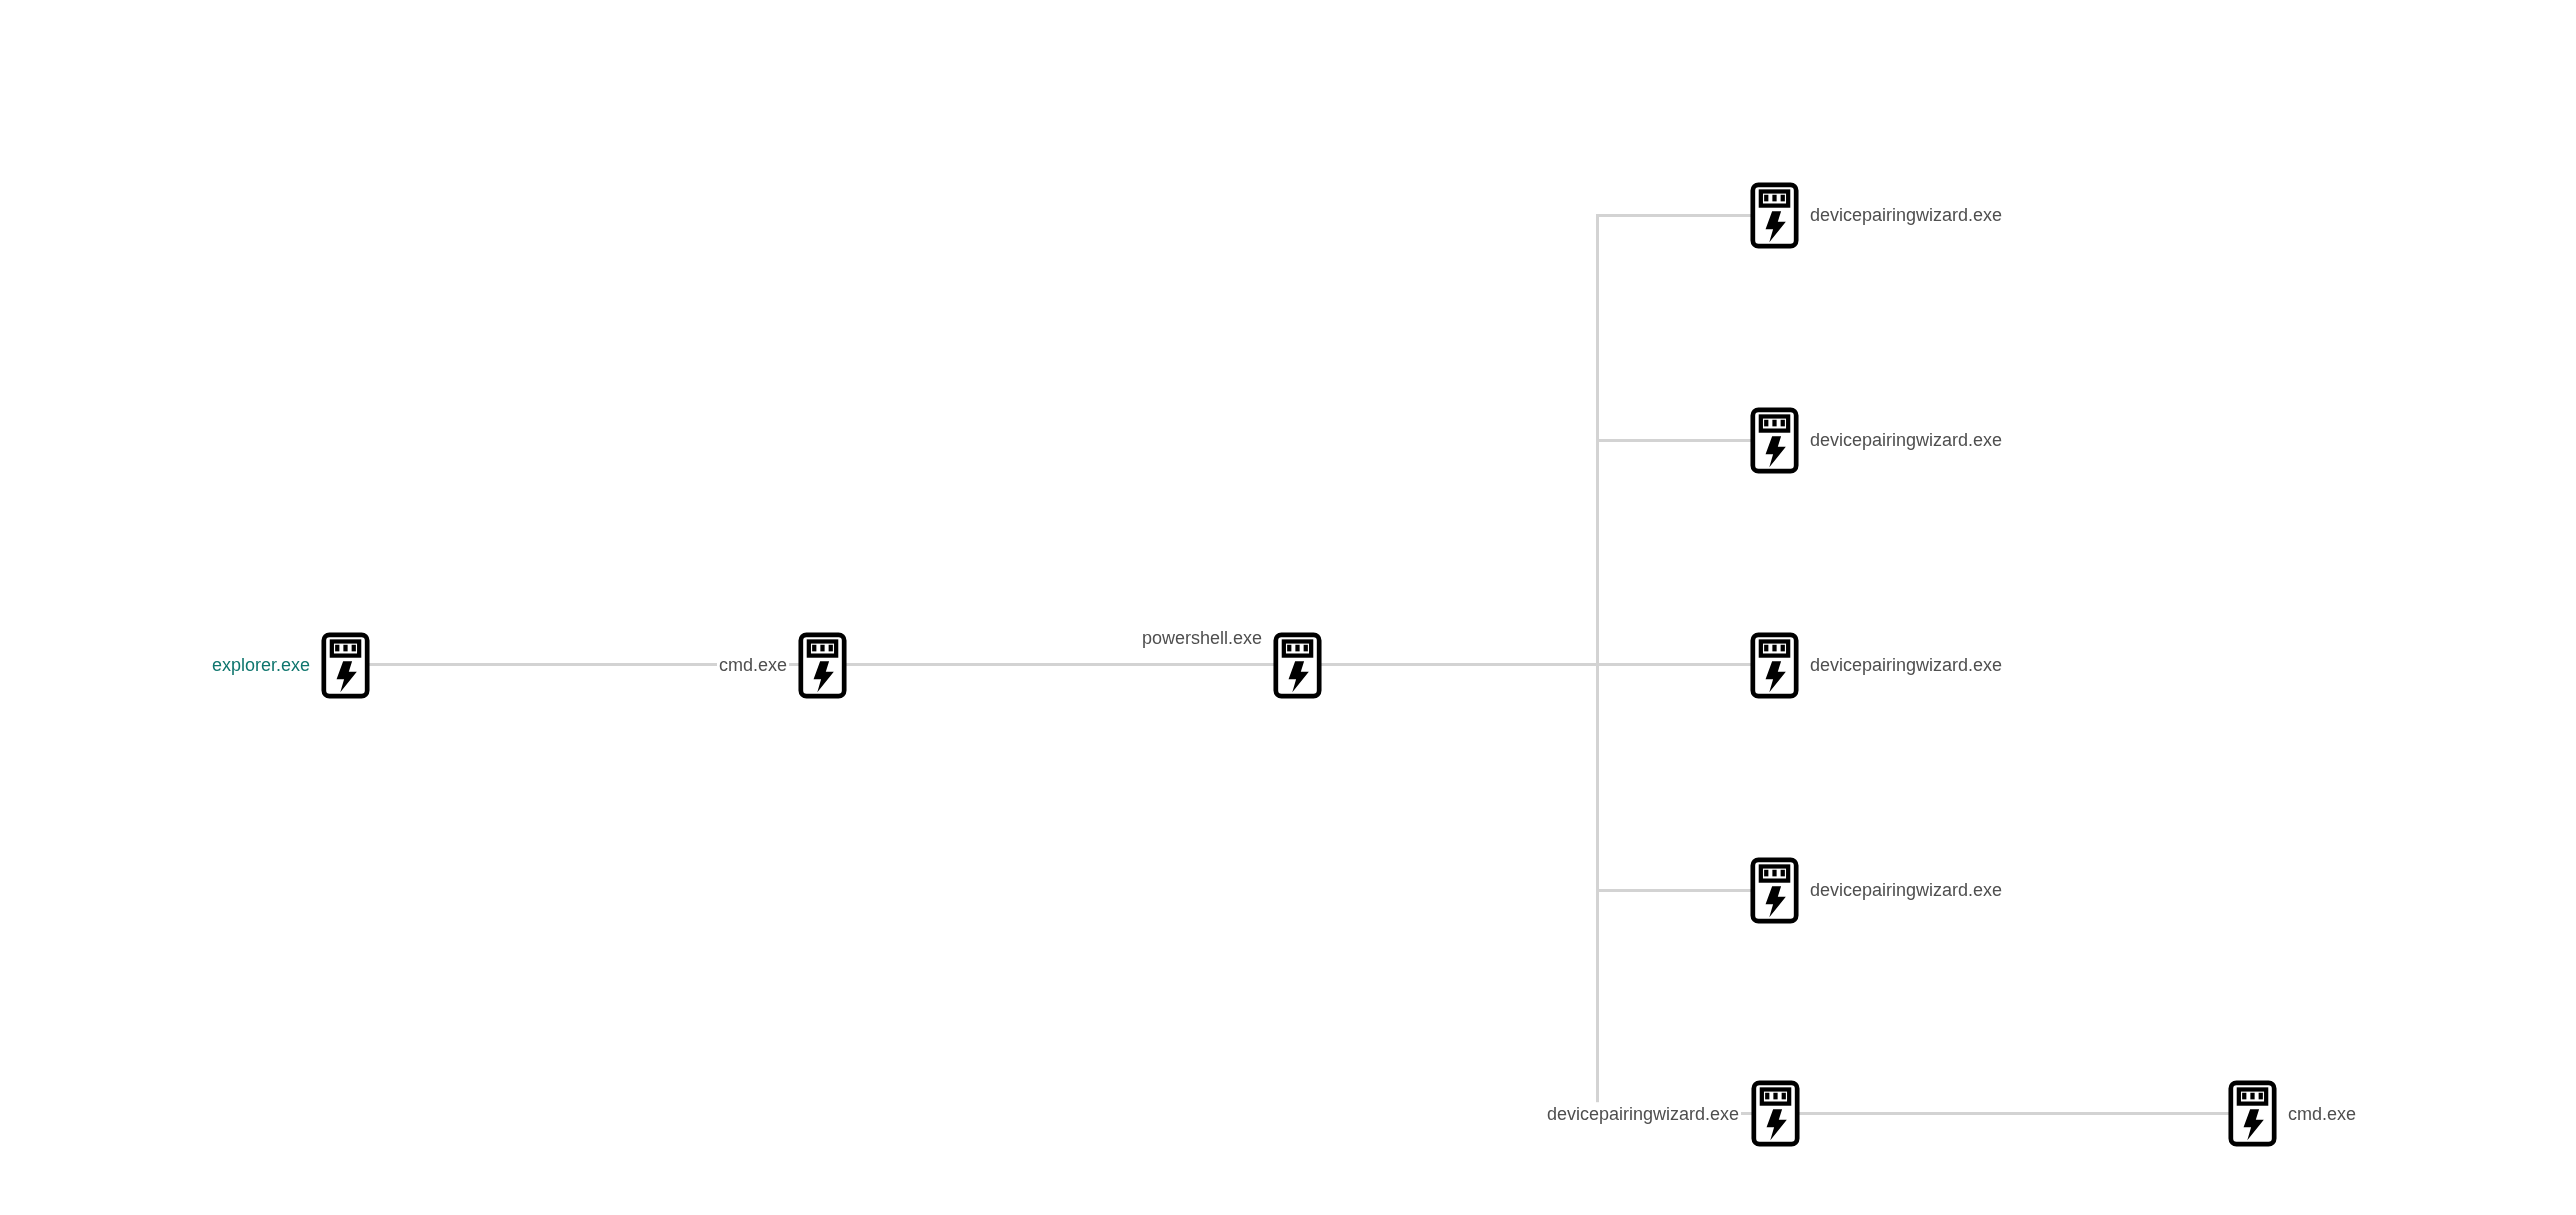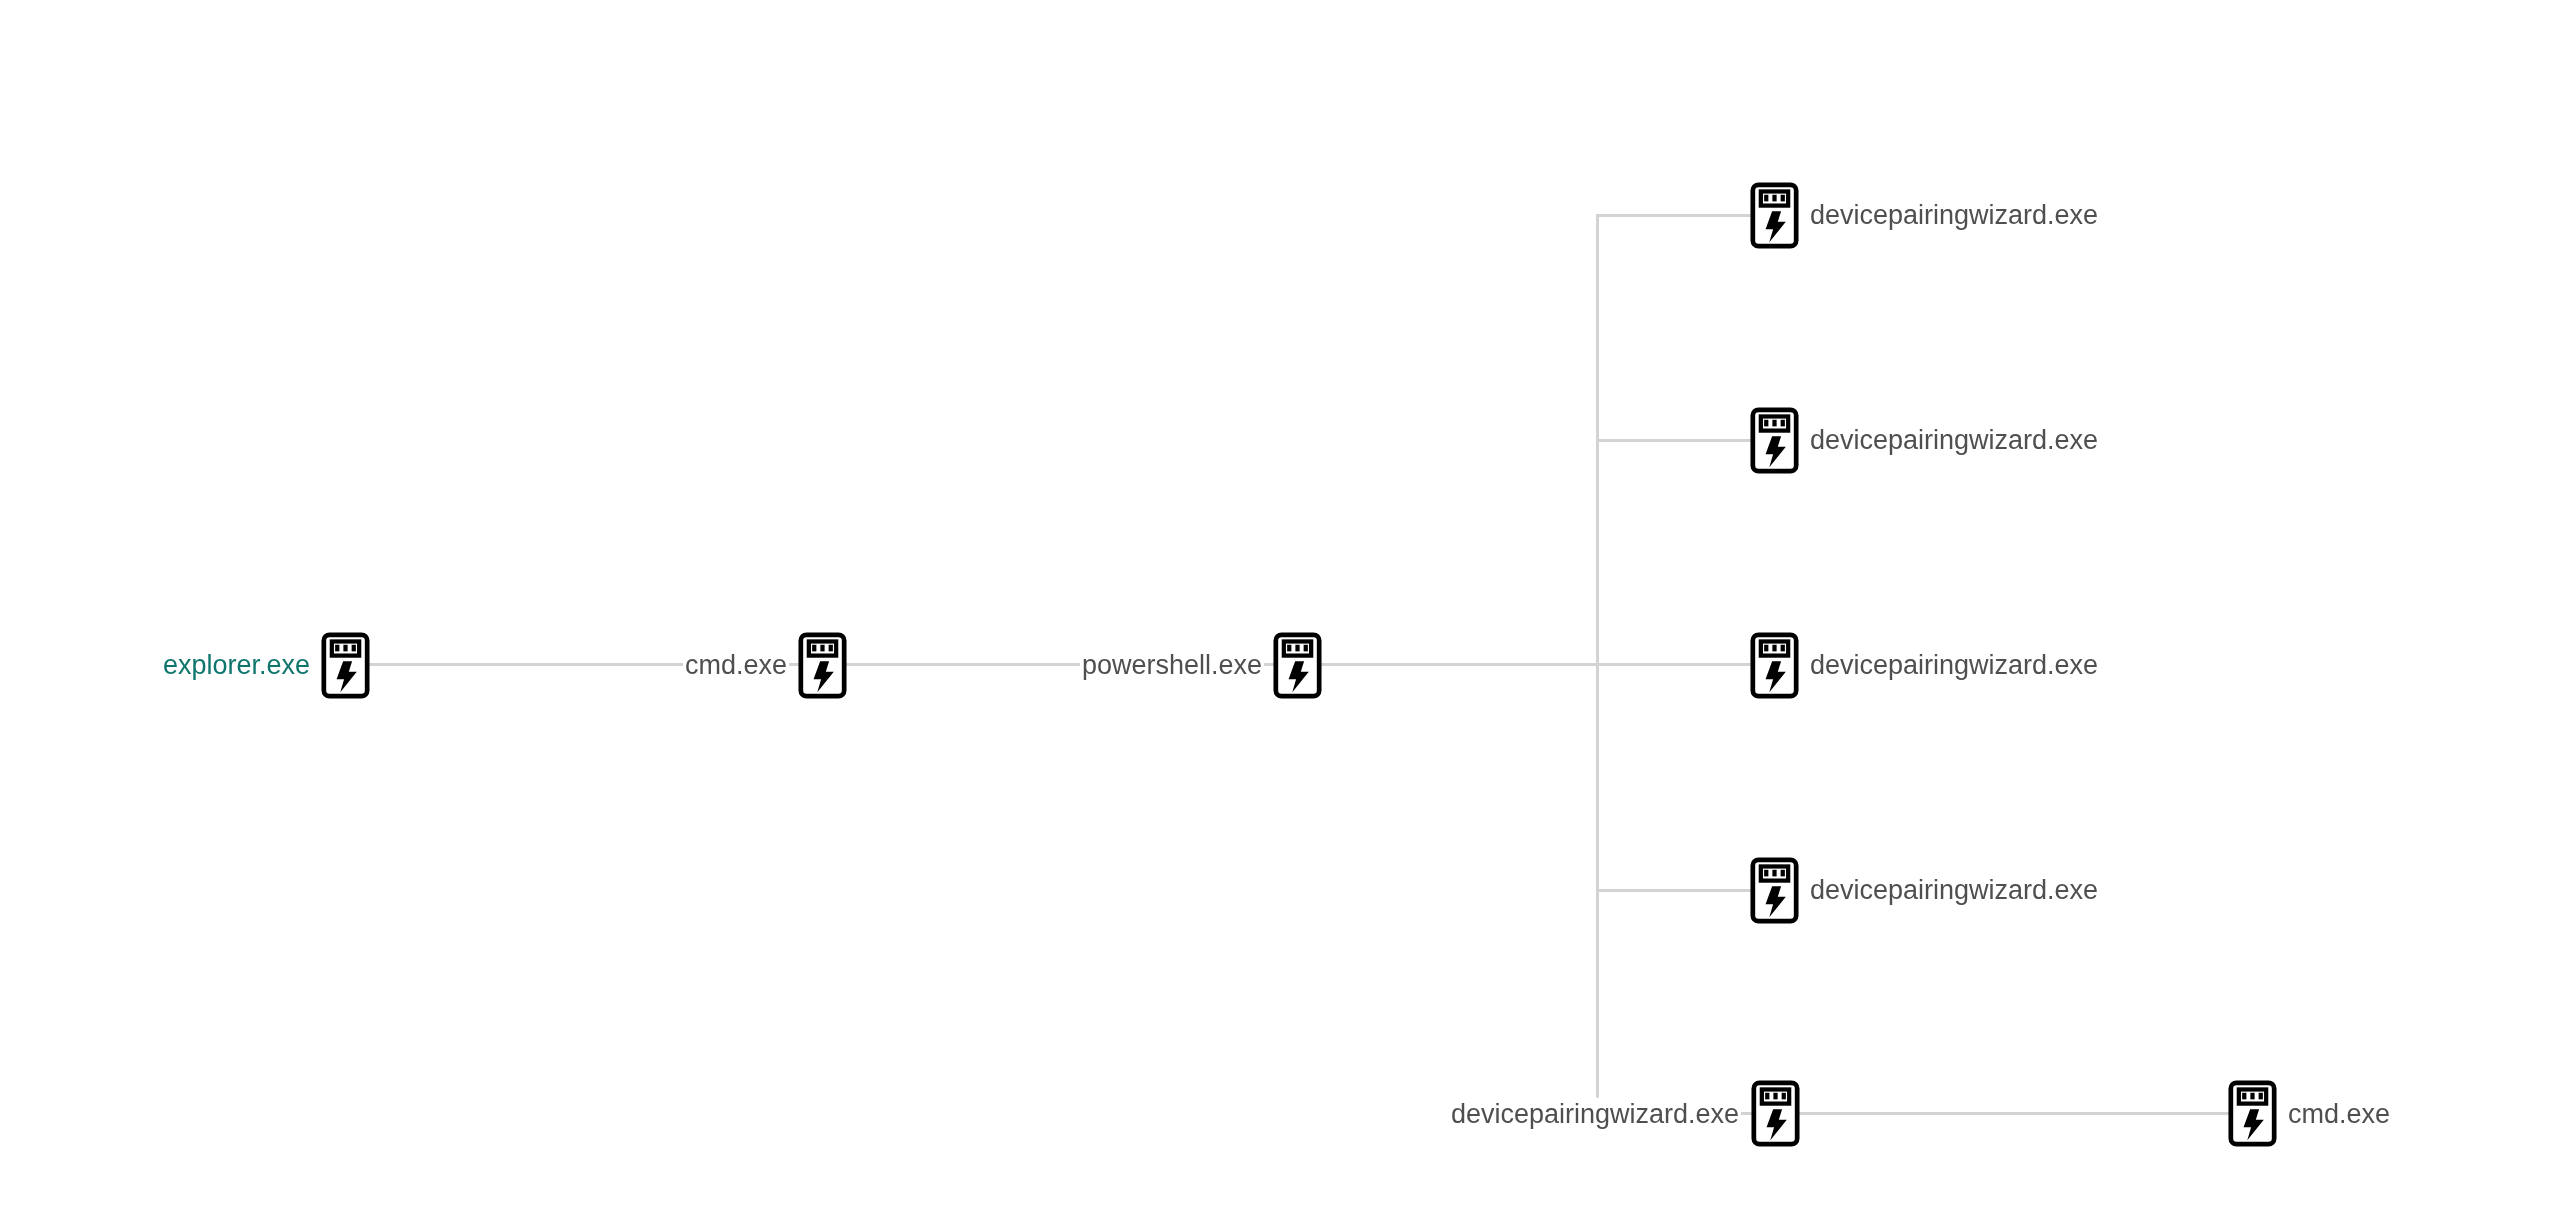--- a/index.html
+++ b/index.html
@@ -16,21 +16,21 @@
     font-family: "Liberation Sans", sans-serif;
   }
   .edge {
     position: absolute;
     background: #d3d3d3;
     z-index: 1;
   }
   .label {
     position: absolute;
     z-index: 2;
-    font-size: 27px;
+    font-size: 18px;
     line-height: 1;
     color: #4f4f4f;
     background: #ffffff;
     padding: 2.8px 1.9px;
     white-space: nowrap;
     transform: translateY(-50%);
   }
   .icon {
     position: absolute;
     z-index: 3;
@@ -74,21 +74,21 @@
     <div class="icon" style="left: 798px; top: 632px;">
       <svg width="49" height="67" viewBox="0 0 52 71">
         <rect x="3" y="3" width="46" height="65" rx="6" fill="#fff" stroke="#000000" stroke-width="5"></rect>
         <rect x="11.5" y="10" width="29" height="15" fill="#fff" stroke="#000000" stroke-width="4.5"></rect>
         <rect x="15" y="13.5" width="4.5" height="7" fill="#000000"></rect>
         <rect x="23.75" y="13.5" width="4.5" height="7" fill="#000000"></rect>
         <rect x="32.5" y="13.5" width="4.5" height="7" fill="#000000"></rect>
         <path d="M23.5 31 L33 31 L29.5 42 L38 42 L20.5 64 L24.5 50 L16.5 50 Z" fill="#000000"></path>
       </svg>
     </div>
-    <span class="label" style="color: rgb(79, 79, 79); top: 665px; right: 1312px;">powershell.exe</span>
+    <span class="label" style="color: rgb(79, 79, 79); top: 638px; right: 1312px;">powershell.exe</span>
     <div class="icon" style="left: 1273px; top: 632px;">
       <svg width="49" height="67" viewBox="0 0 52 71">
         <rect x="3" y="3" width="46" height="65" rx="6" fill="#fff" stroke="#000000" stroke-width="5"></rect>
         <rect x="11.5" y="10" width="29" height="15" fill="#fff" stroke="#000000" stroke-width="4.5"></rect>
         <rect x="15" y="13.5" width="4.5" height="7" fill="#000000"></rect>
         <rect x="23.75" y="13.5" width="4.5" height="7" fill="#000000"></rect>
         <rect x="32.5" y="13.5" width="4.5" height="7" fill="#000000"></rect>
         <path d="M23.5 31 L33 31 L29.5 42 L38 42 L20.5 64 L24.5 50 L16.5 50 Z" fill="#000000"></path>
       </svg>
     </div>

